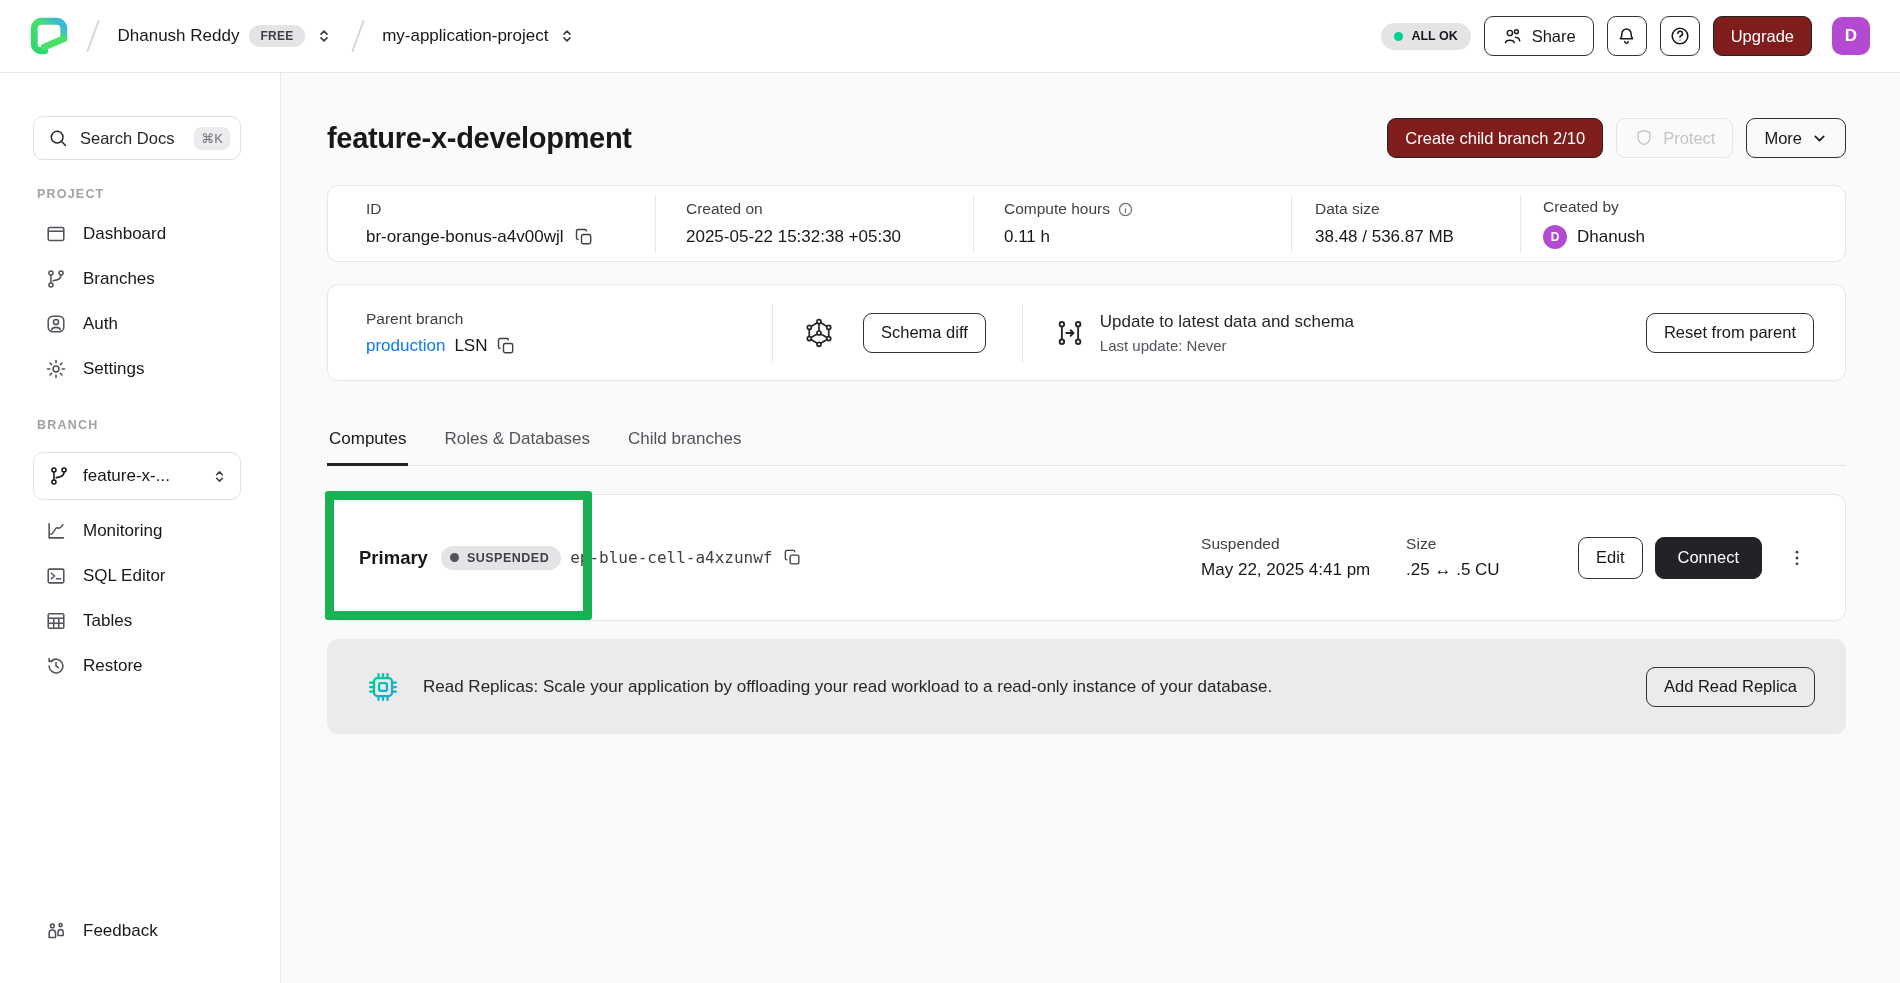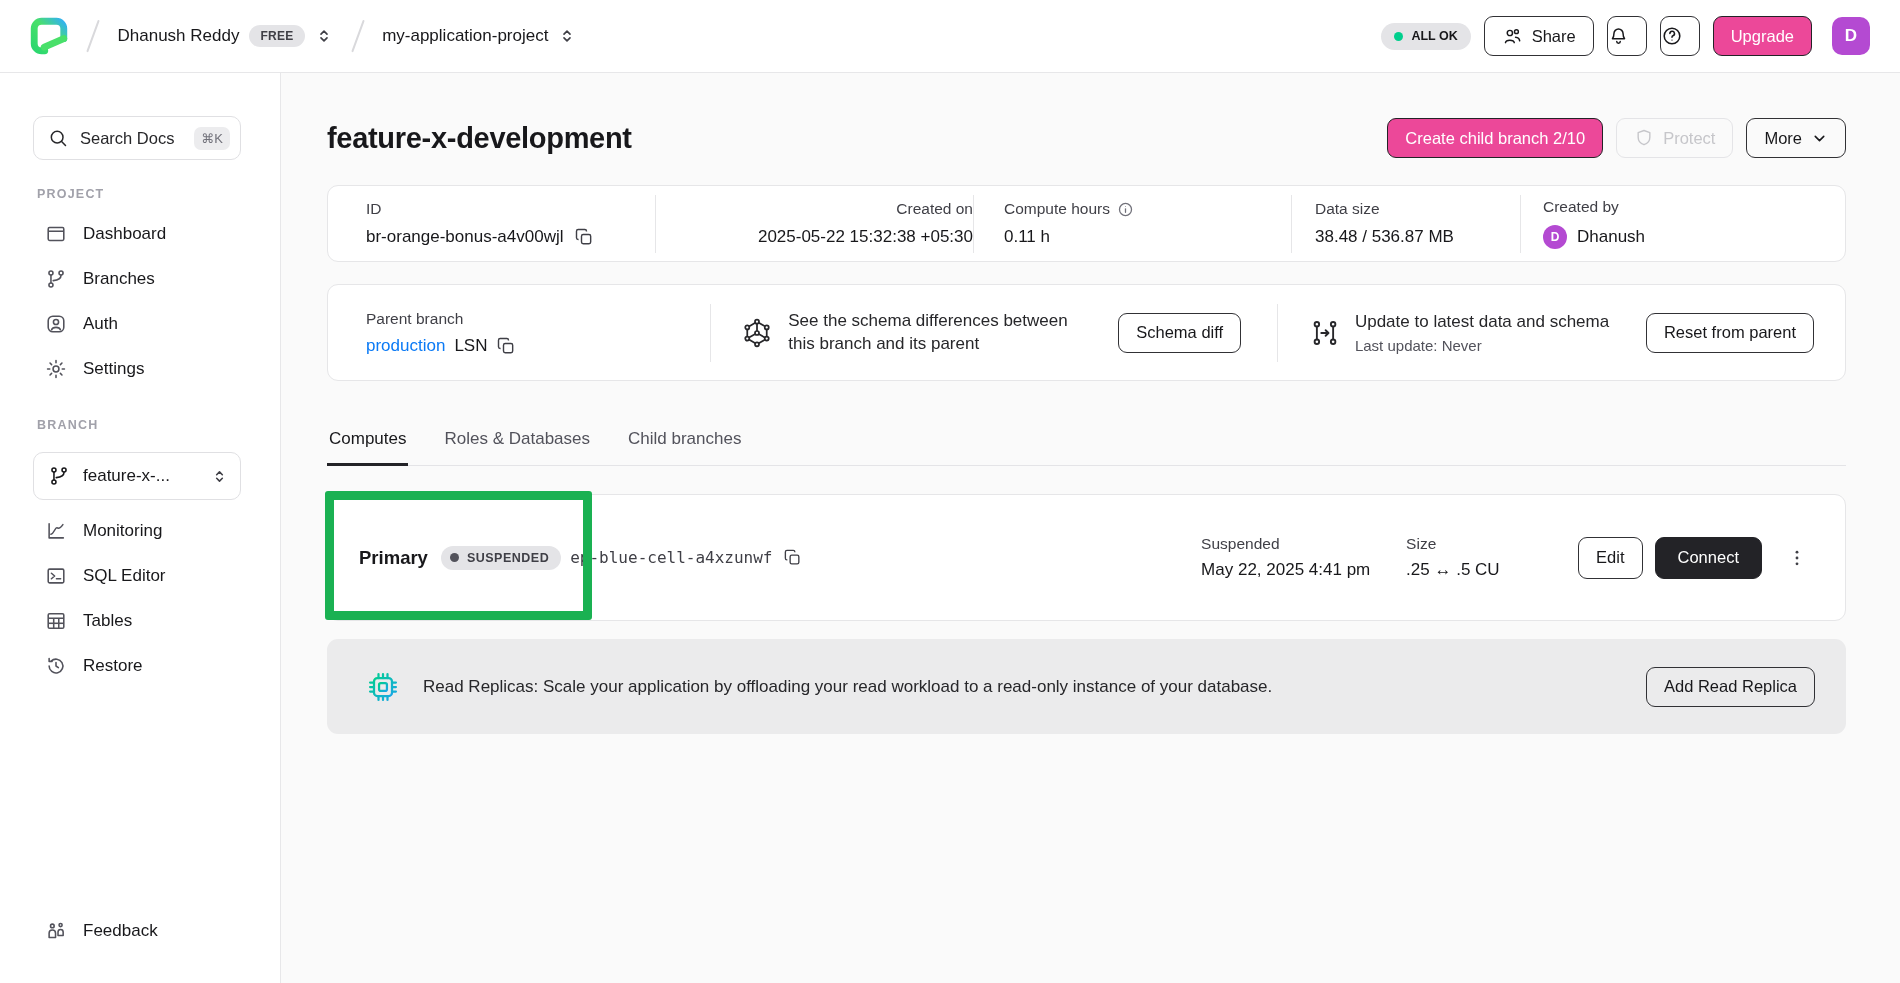--- a/index.html
+++ b/index.html
@@ -10,22 +10,22 @@
   
   .topbar { height: 73px; flex: 0 0 73px; display: flex; align-items: center; padding: 0 30px 0 30px; border-bottom: 1px solid #e7e7e9; background: #fff; }
   .logo { width: 38px; height: 38px; display: flex; align-items: center; justify-content: center; cursor: pointer; }
   .slash { width: 1.5px; height: 34px; background: #d9d9dc; transform: rotate(20deg); margin: 0 24px; border-radius: 2px; }
   .crumb { display: flex; align-items: center; gap: 10px; font-size: 17px; font-weight: 500; cursor: pointer; }
   .plan-badge { background: #e4e4e7; color: #3f3f46; font-size: 12px; font-weight: 700; padding: 4px 11px; border-radius: 999px; letter-spacing: .3px; }
   .chev-ud { color: #3f3f46; display: flex; }
   .topbar .spacer { flex: 1; }
   .status-pill { display: flex; align-items: center; gap: 8px; background: #e4e4e7; border-radius: 999px; height: 27px; padding: 0 13px; font-size: 12.5px; font-weight: 700; color: #18181b; cursor: pointer; }
   .status-dot { width: 9px; height: 9px; border-radius: 50%; background: #00cf8d; }
-  .btn { display: inline-flex; align-items: center; gap: 9px; border-radius: 9px; border: 1px solid #313135; background: transparent; font-family: inherit; font-size: 16.5px; color: #18181b; cursor: pointer; height: 40px; padding: 0 17px; white-space: nowrap; }
-  .btn.dark { background: #ec4899; border-color: #232327; color: #fff; font-weight: 500; }
+  .btn { display: inline-flex; align-items: center; justify-content: center; gap: 9px; border-radius: 9px; border: 1px solid #313135; background: transparent; font-family: inherit; font-size: 16.5px; color: #18181b; cursor: pointer; height: 40px; padding: 0 17px; white-space: nowrap; }
+  .btn.dark { background: #7f1d1d; border-color: #232327; color: #fff; font-weight: 500; }
   .btn.icon-only { width: 40px; padding: 0; }
   .topbar .btn { margin-left: 13px; }
   .avatar { width: 38px; height: 38px; border-radius: 10px; background: #b44ad2; color: #fff; font-size: 17px; font-weight: 700; display: flex; align-items: center; justify-content: center; margin-left: 20px; cursor: pointer; }
   .status-pill { margin-left: 0; }
 
   
   .body { flex: 1; display: flex; min-height: 0; }
   .sidebar { width: 281px; flex: 0 0 281px; border-right: 1px solid #e7e7e9; background: #fff; display: flex; flex-direction: column; padding: 0 20px; }
   .search-box { margin: 43px 0 0 13px; width: 208px; height: 44px; border: 1px solid #e0e0e3; border-radius: 10px; display: flex; align-items: center; padding: 0 10px 0 14px; gap: 12px; cursor: pointer; background: #fff; }
   .search-box .lbl { font-size: 16.5px; color: #27272a; flex: 1; }
@@ -336,21 +336,21 @@
             <span>br-orange-bonus-a4v00wjl</span>
             <span class="copy-ic">
               <svg width="20" height="20" viewBox="0 0 24 24" fill="none" stroke="currentColor" stroke-width="1.7" stroke-linejoin="round">
                   <rect x="9" y="9" width="11" height="11" rx="2"></rect>
                   <path d="M5.5 15H5a2 2 0 0 1-2-2V5a2 2 0 0 1 2-2h8a2 2 0 0 1 2 2v.5"></path>
                 </svg>
             </span>
           </span>
         </div>
         <div class="vdiv"></div>
-        <div class="cell" style="width:317px; padding-left:30px;align-items:flex-end;">
+        <div class="cell" style="width:317px; padding-left:30px;">
           <span class="lab">Created on</span>
           <span class="val">2025-05-22 15:32:38 +05:30</span>
         </div>
         <div class="vdiv"></div>
         <div class="cell" style="width:317px; padding-left:30px;">
           <span class="lab">
             <span>Compute hours</span>
             <span>
               <svg width="17" height="17" viewBox="0 0 24 24" fill="none" stroke="#71717a" stroke-width="1.8" stroke-linecap="round">
                   <circle cx="12" cy="12" r="8.5"></circle>
@@ -400,21 +400,20 @@
                 <path d="M12 3.5V12M12 12L19.3 16.2M12 12L4.7 16.2"></path>
                 <circle cx="12" cy="3.5" r="1.5" fill="#fff"></circle>
                 <circle cx="19.3" cy="7.8" r="1.5" fill="#fff"></circle>
                 <circle cx="19.3" cy="16.2" r="1.5" fill="#fff"></circle>
                 <circle cx="12" cy="20.5" r="1.5" fill="#fff"></circle>
                 <circle cx="4.7" cy="16.2" r="1.5" fill="#fff"></circle>
                 <circle cx="4.7" cy="7.8" r="1.5" fill="#fff"></circle>
                 <circle cx="12" cy="12" r="1.5" fill="#fff"></circle>
               </svg>
           </span>
-          <span class="desc-text" style="width:302px;">See the schema differences between this branch and its parent</span>
         </div>
         <button class="btn" style="margin-left:15px;">
           <span>Schema diff</span>
         </button>
         <div class="vdiv" style="margin-left:23px;"></div>
         <div class="icon-group" style="margin-left:19px;">
           <span>
             <svg width="30" height="30" viewBox="0 0 24 24" fill="none" stroke="#27272a" stroke-width="1.5" stroke-linecap="round" stroke-linejoin="round">
                 <circle cx="5.5" cy="5" r="1.8"></circle>
                 <circle cx="5.5" cy="19" r="1.8"></circle>

